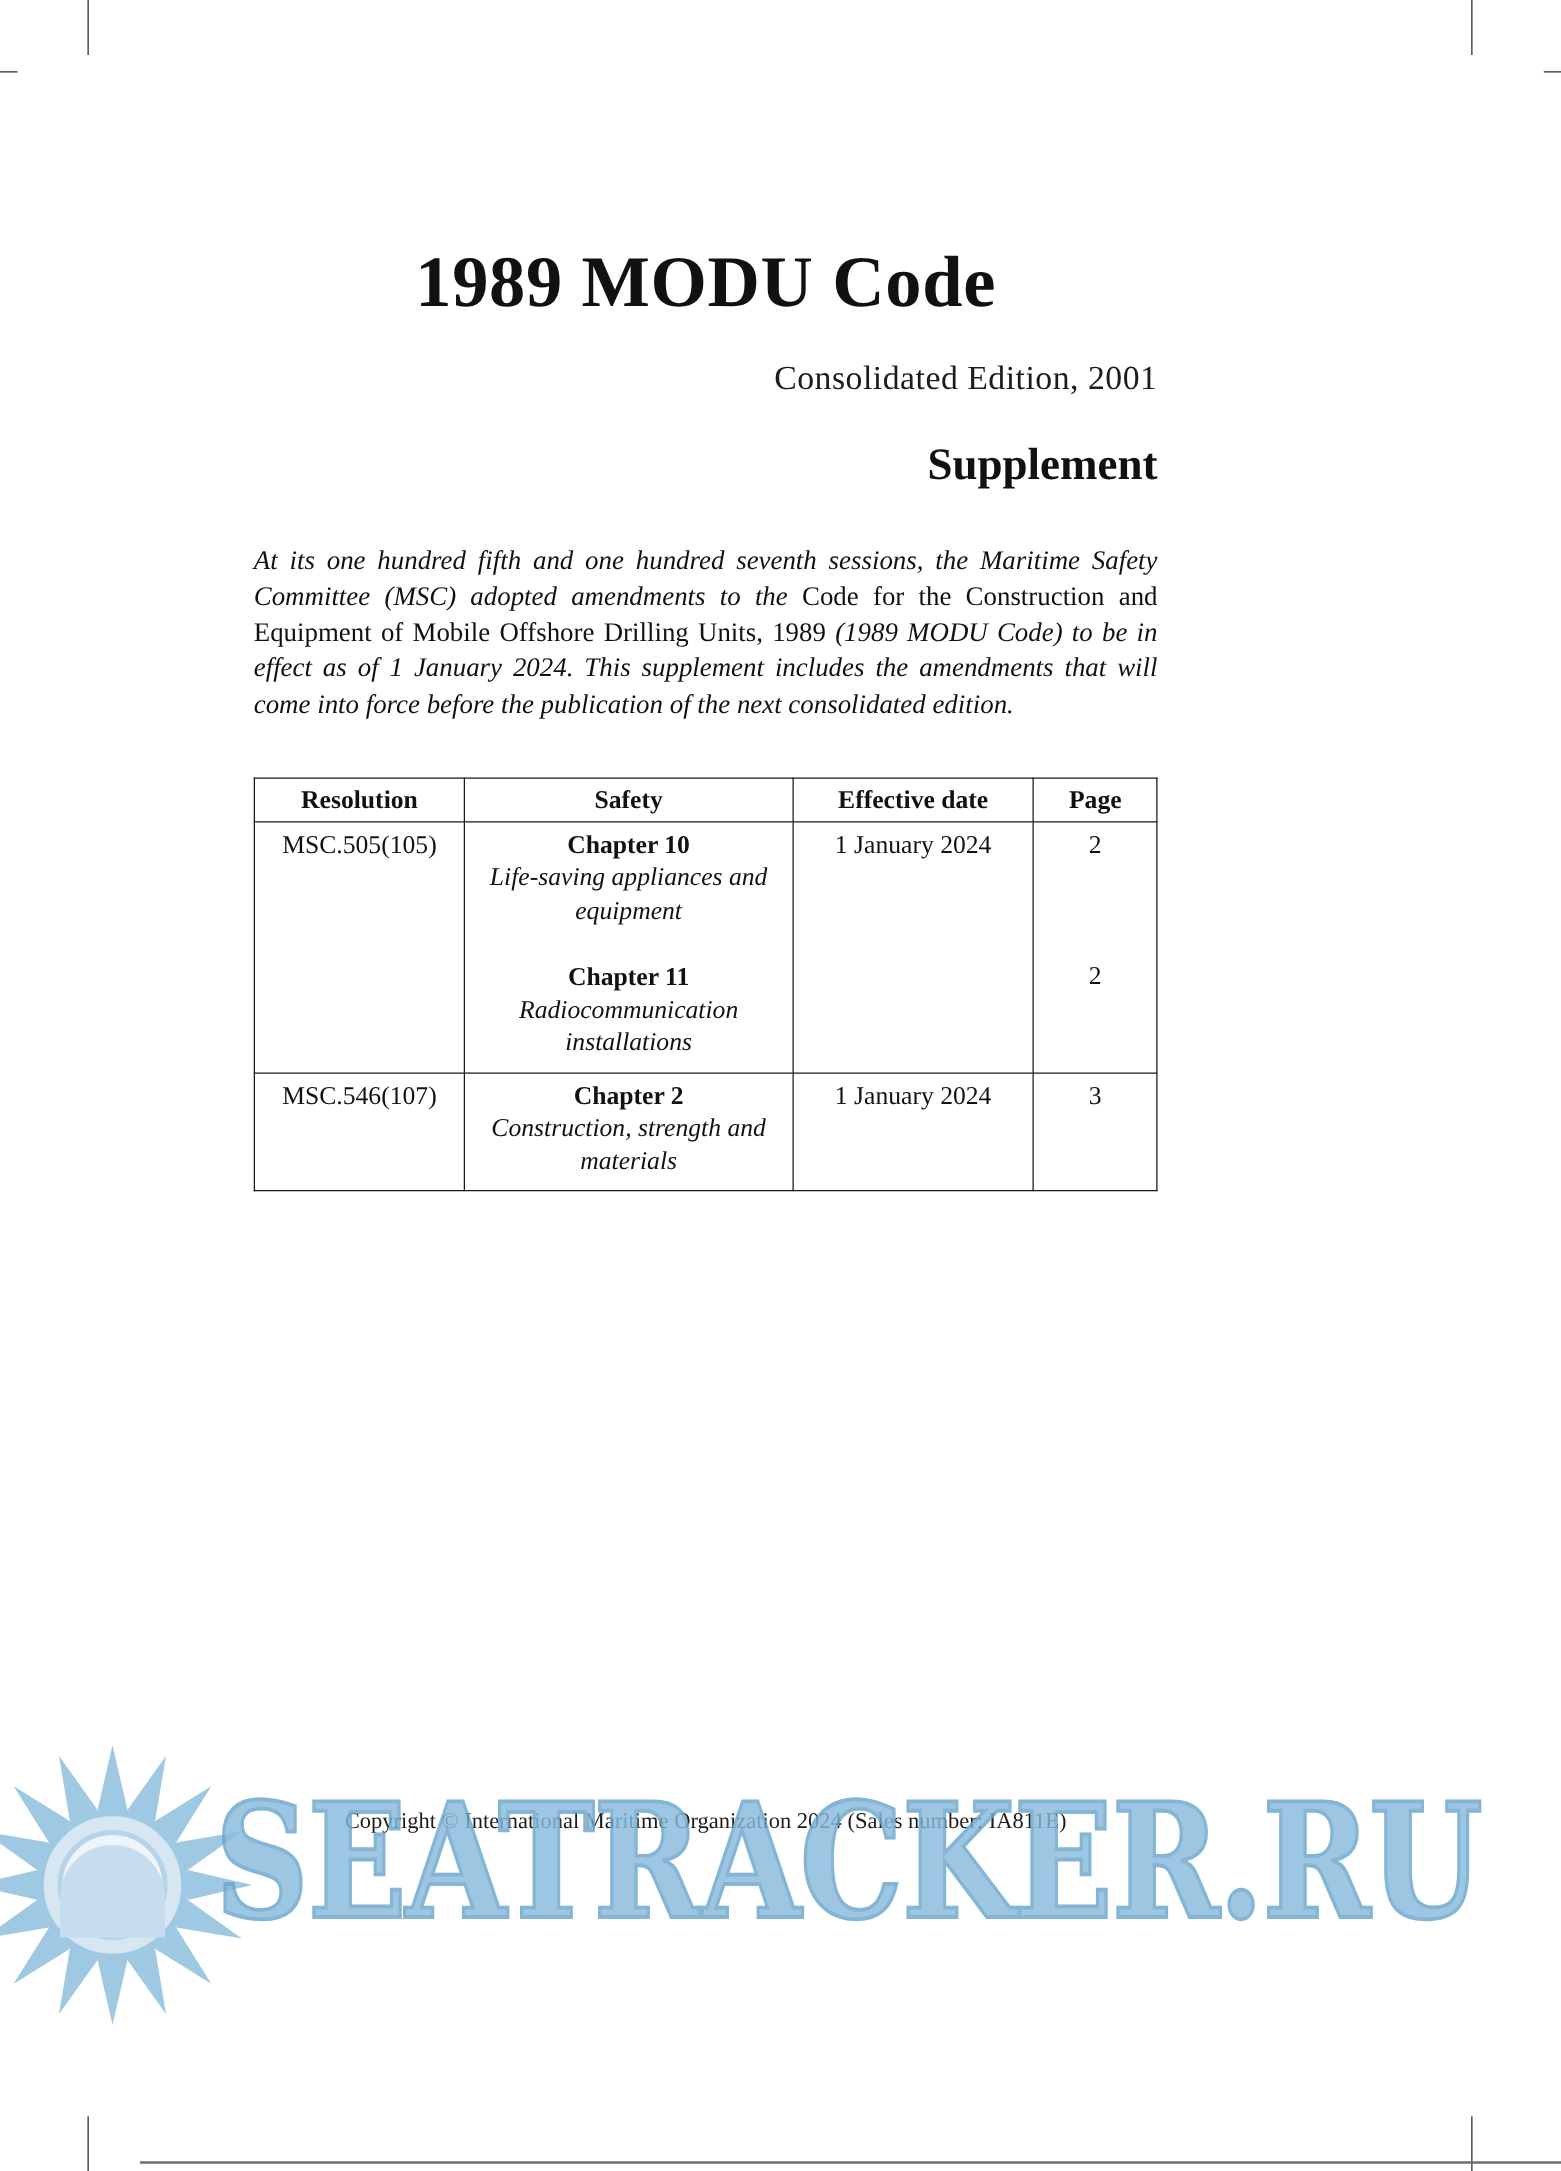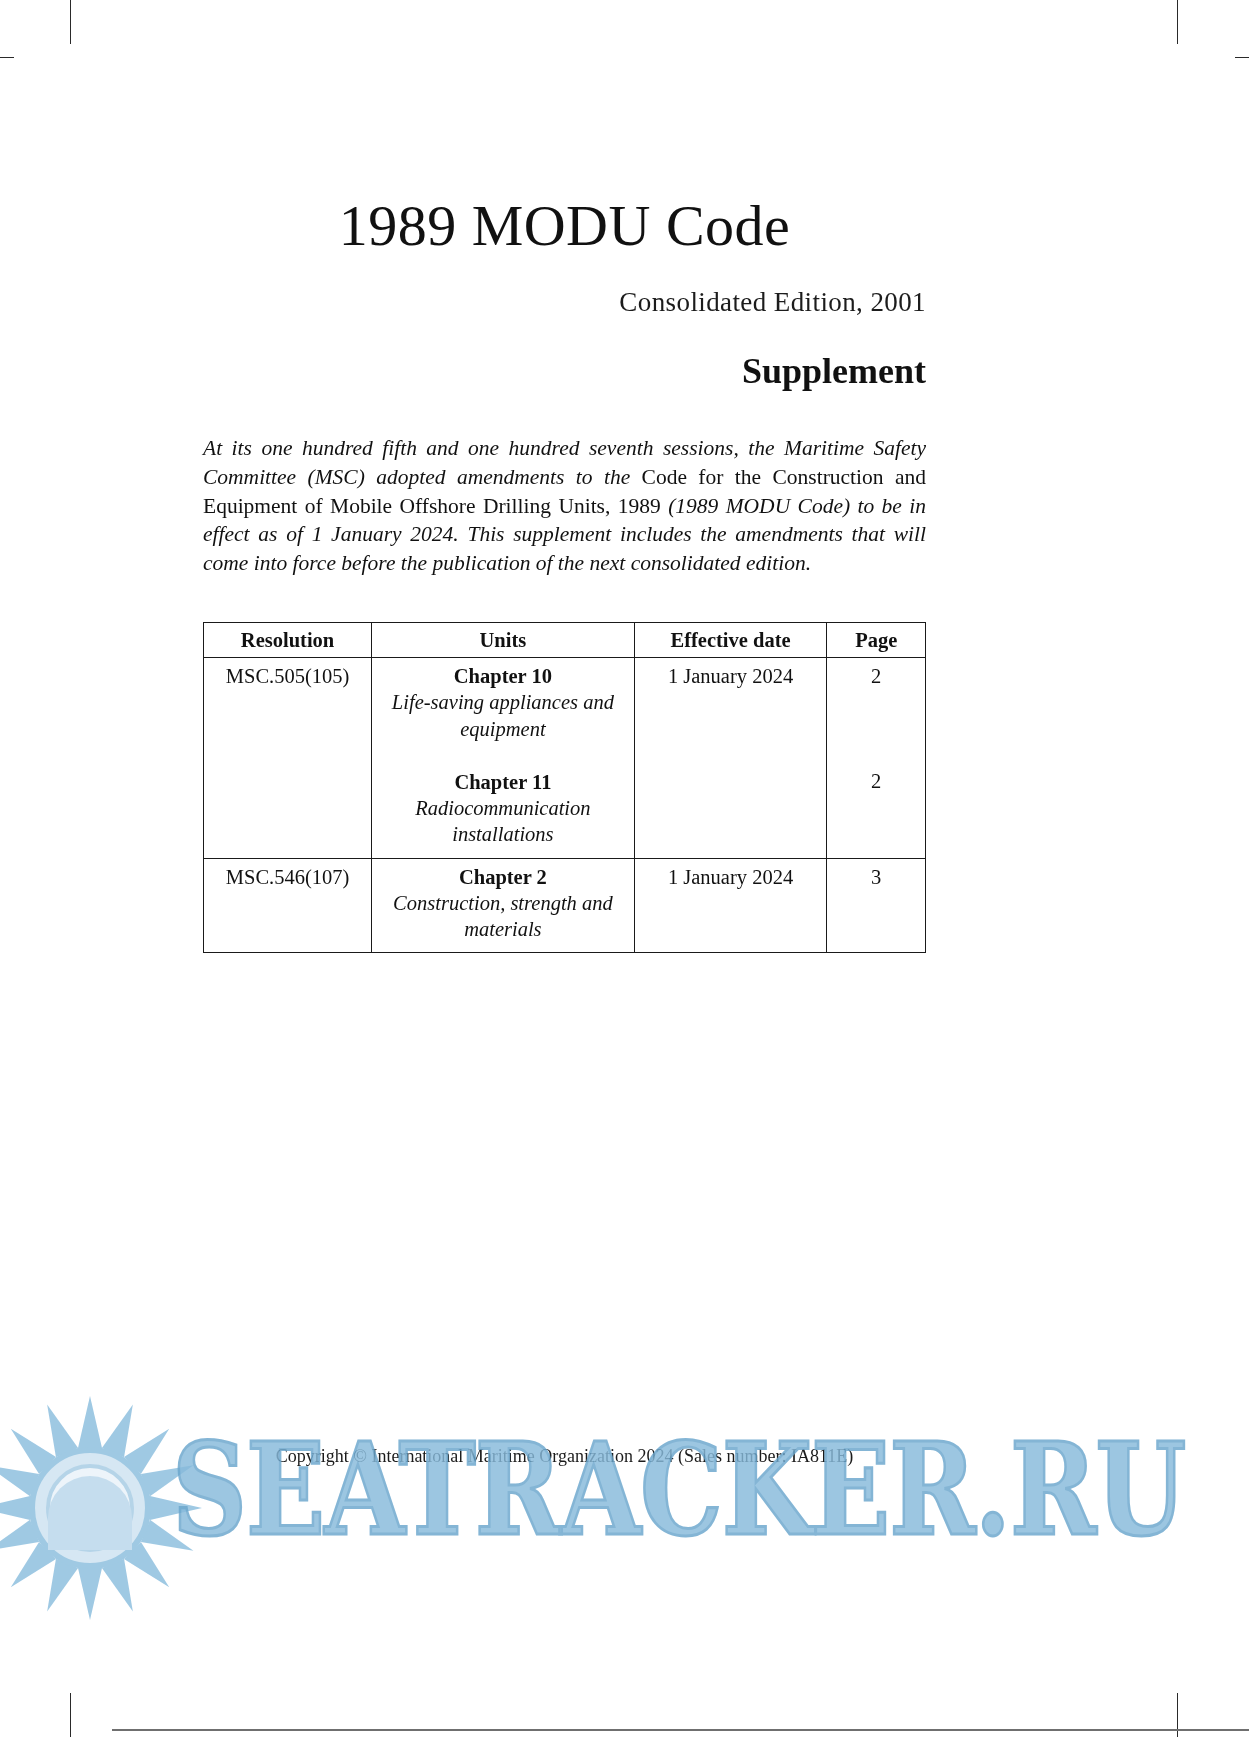--- a/index.html
+++ b/index.html
@@ -7,21 +7,21 @@
     width:1249px;height:1737px;position:relative;background:#ffffff;
     font-family:"Liberation Serif","DejaVu Serif",serif;color:#111;
     overflow:hidden;
   }
   
   .crop{position:absolute;background:#2a2a2a;}
   .crop.v{width:1px;height:44px;}
   .crop.h{width:14px;height:1px;}
   
   .content{position:absolute;left:203px;top:192px;width:723px;}
-  .title{font-size:58px;font-weight:400;text-align:center;margin:0;letter-spacing:0.5px;}
+  .title{font-size:58px;font-weight:700;text-align:center;margin:0;letter-spacing:0.5px;}
   .subtitle{font-size:31px;font-weight:700;text-align:center;margin-top:20px;line-height:1.28;}
   .edition{font-size:27px;font-weight:400;text-align:right;margin-top:28px;color:#1c1c1c;letter-spacing:0.4px;}
   .supplement{font-size:36px;font-weight:700;text-align:right;margin-top:32px;}
   .supp-date{font-size:27px;font-weight:400;text-align:center;margin-top:6px;}
   .notice{
     font-size:21.5px;line-height:1.34;text-align:justify;margin-top:42px;
     font-style:italic;
   }
   .notice .roman{font-style:normal;}
   
@@ -77,21 +77,21 @@
   <div class="edition">Consolidated Edition, 2001</div>
 
   <div class="supplement">Supplement</div>
 
   <p class="notice"><span>At its one hundred fifth and one hundred seventh sessions, the Maritime Safety Committee (MSC) adopted amendments to the </span><span class="roman">Code for the Construction and Equipment of Mobile Offshore Drilling Units, 1989</span><span> (1989 MODU Code) to be in effect as of 1 January 2024. This supplement includes the amendments that will come into force before the publication of the next consolidated edition.</span></p>
 
   <table class="amend">
     <thead>
       <tr>
         <th class="col-res">Resolution</th>
-        <th class="col-amends">Units</th>
+        <th class="col-amends">Safety</th>
         <th class="col-eff">Effective date</th>
         <th class="col-page">Page</th>
       </tr>
     </thead>
     <tbody>
       <tr>
         <td>MSC.505(105)</td>
         <td>
           <div class="entry">
             <div class="chapter">Chapter 10</div>

